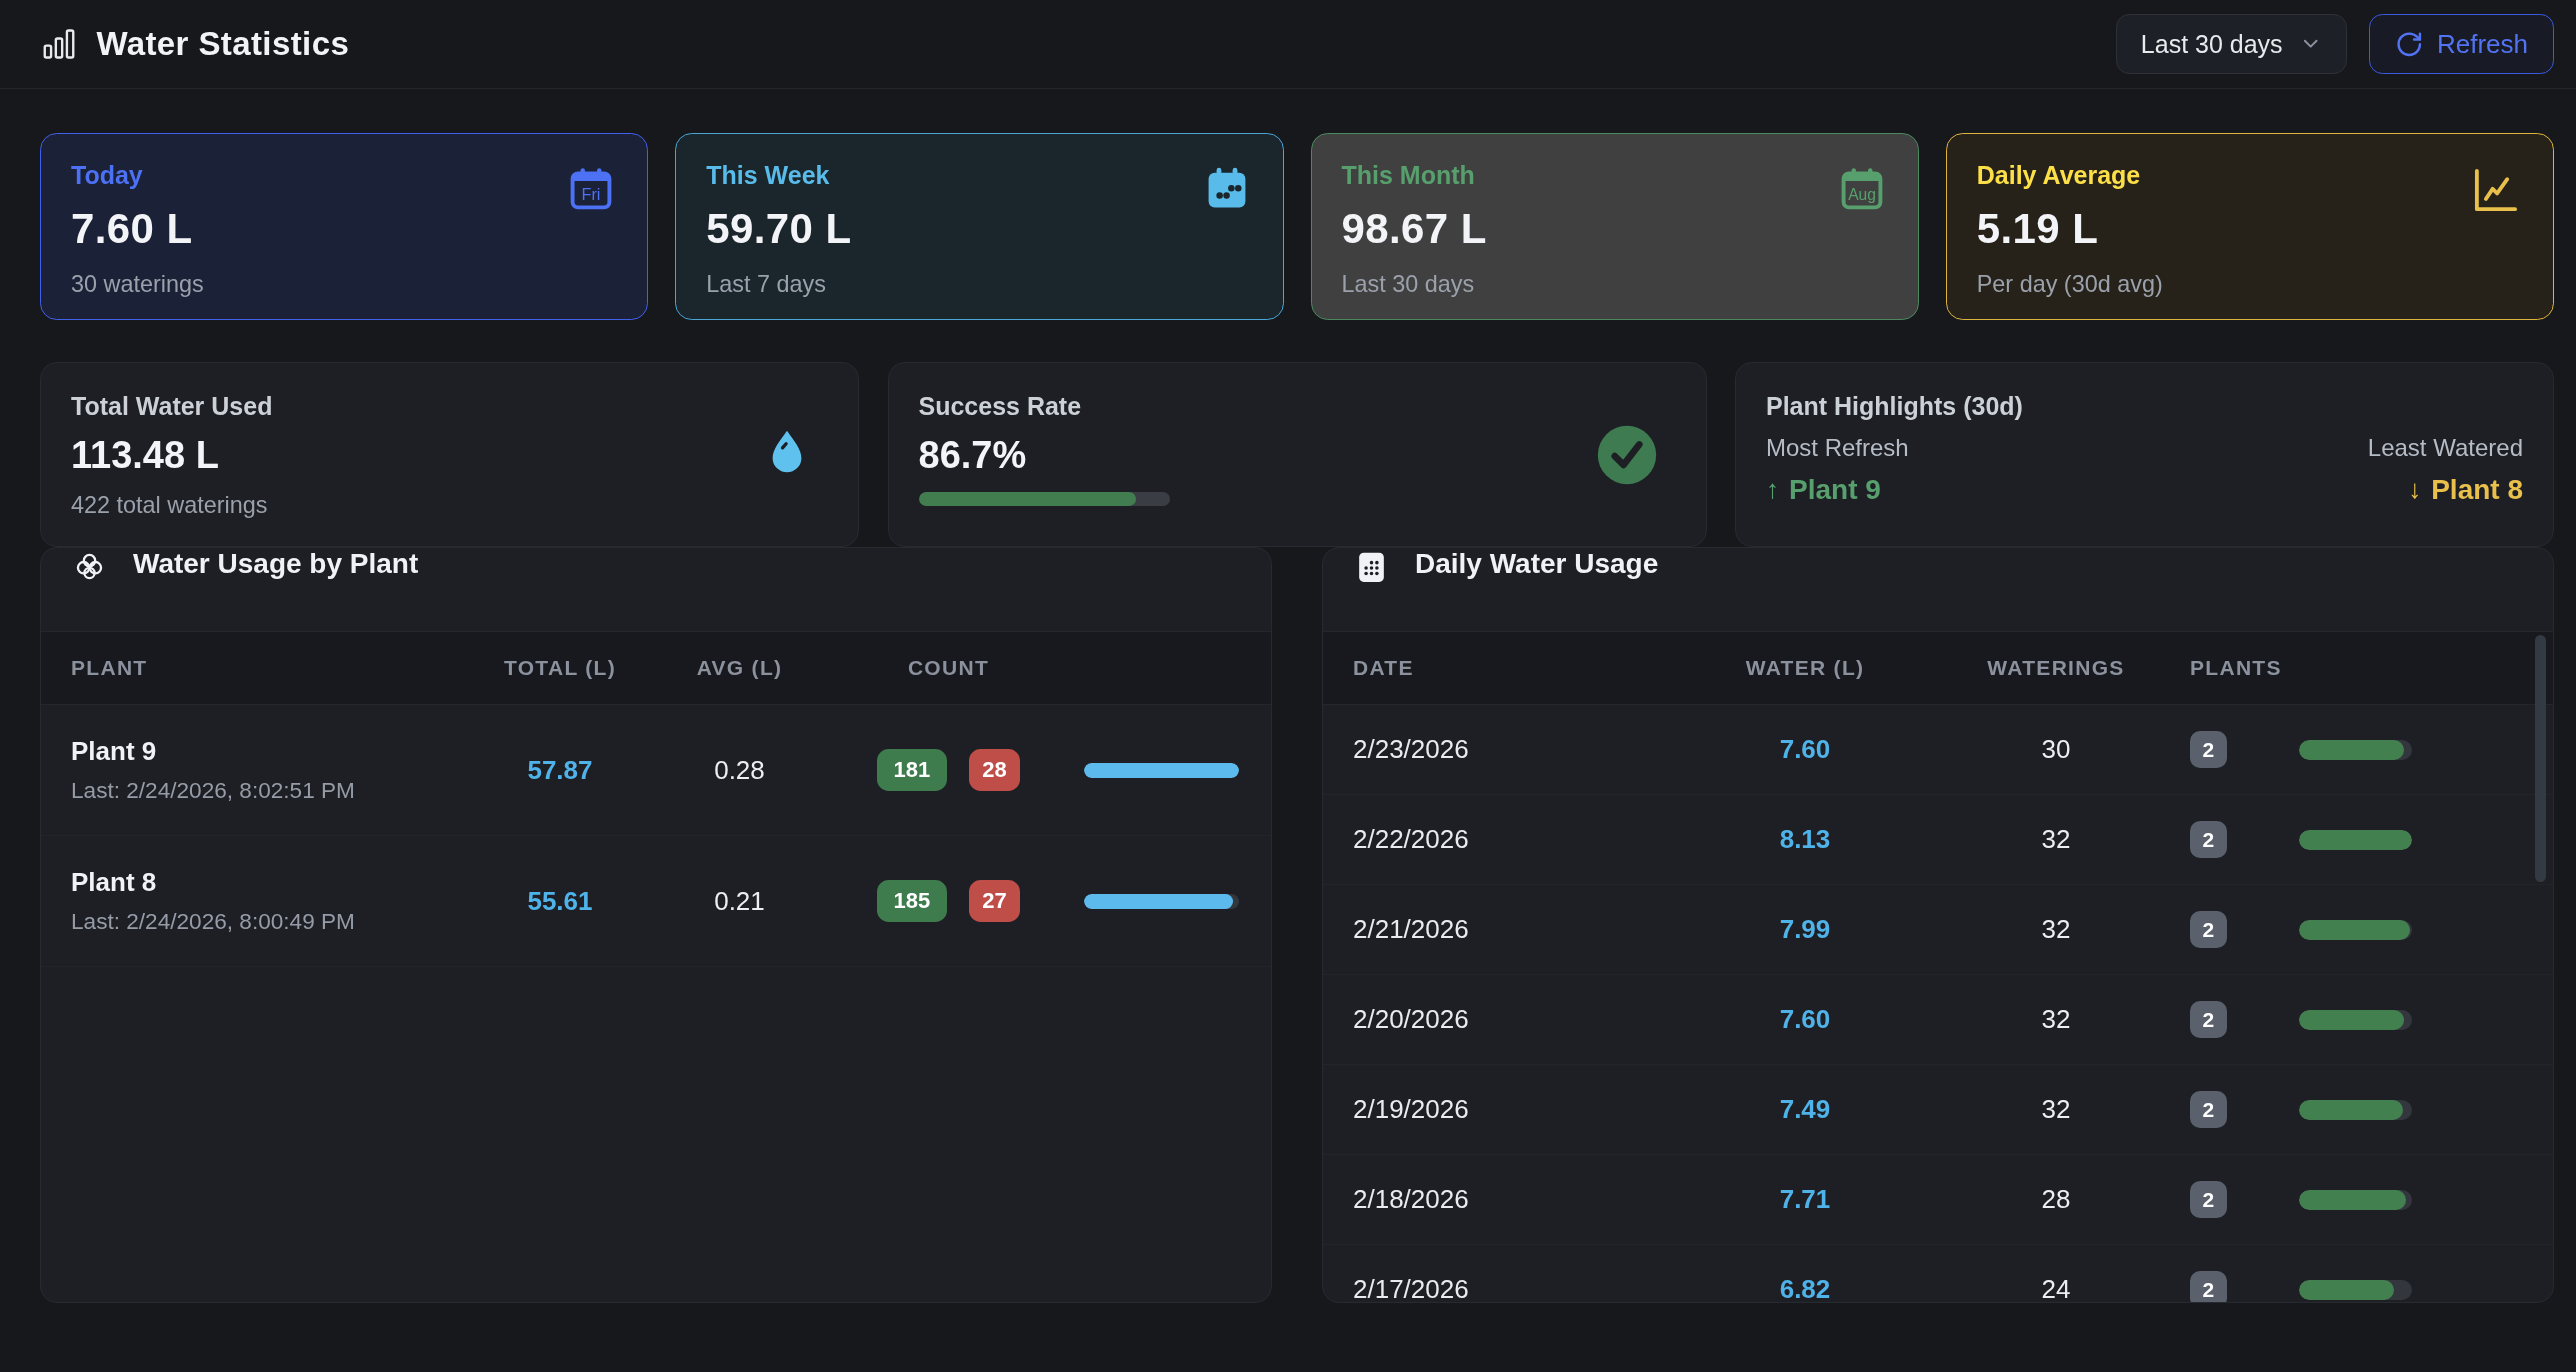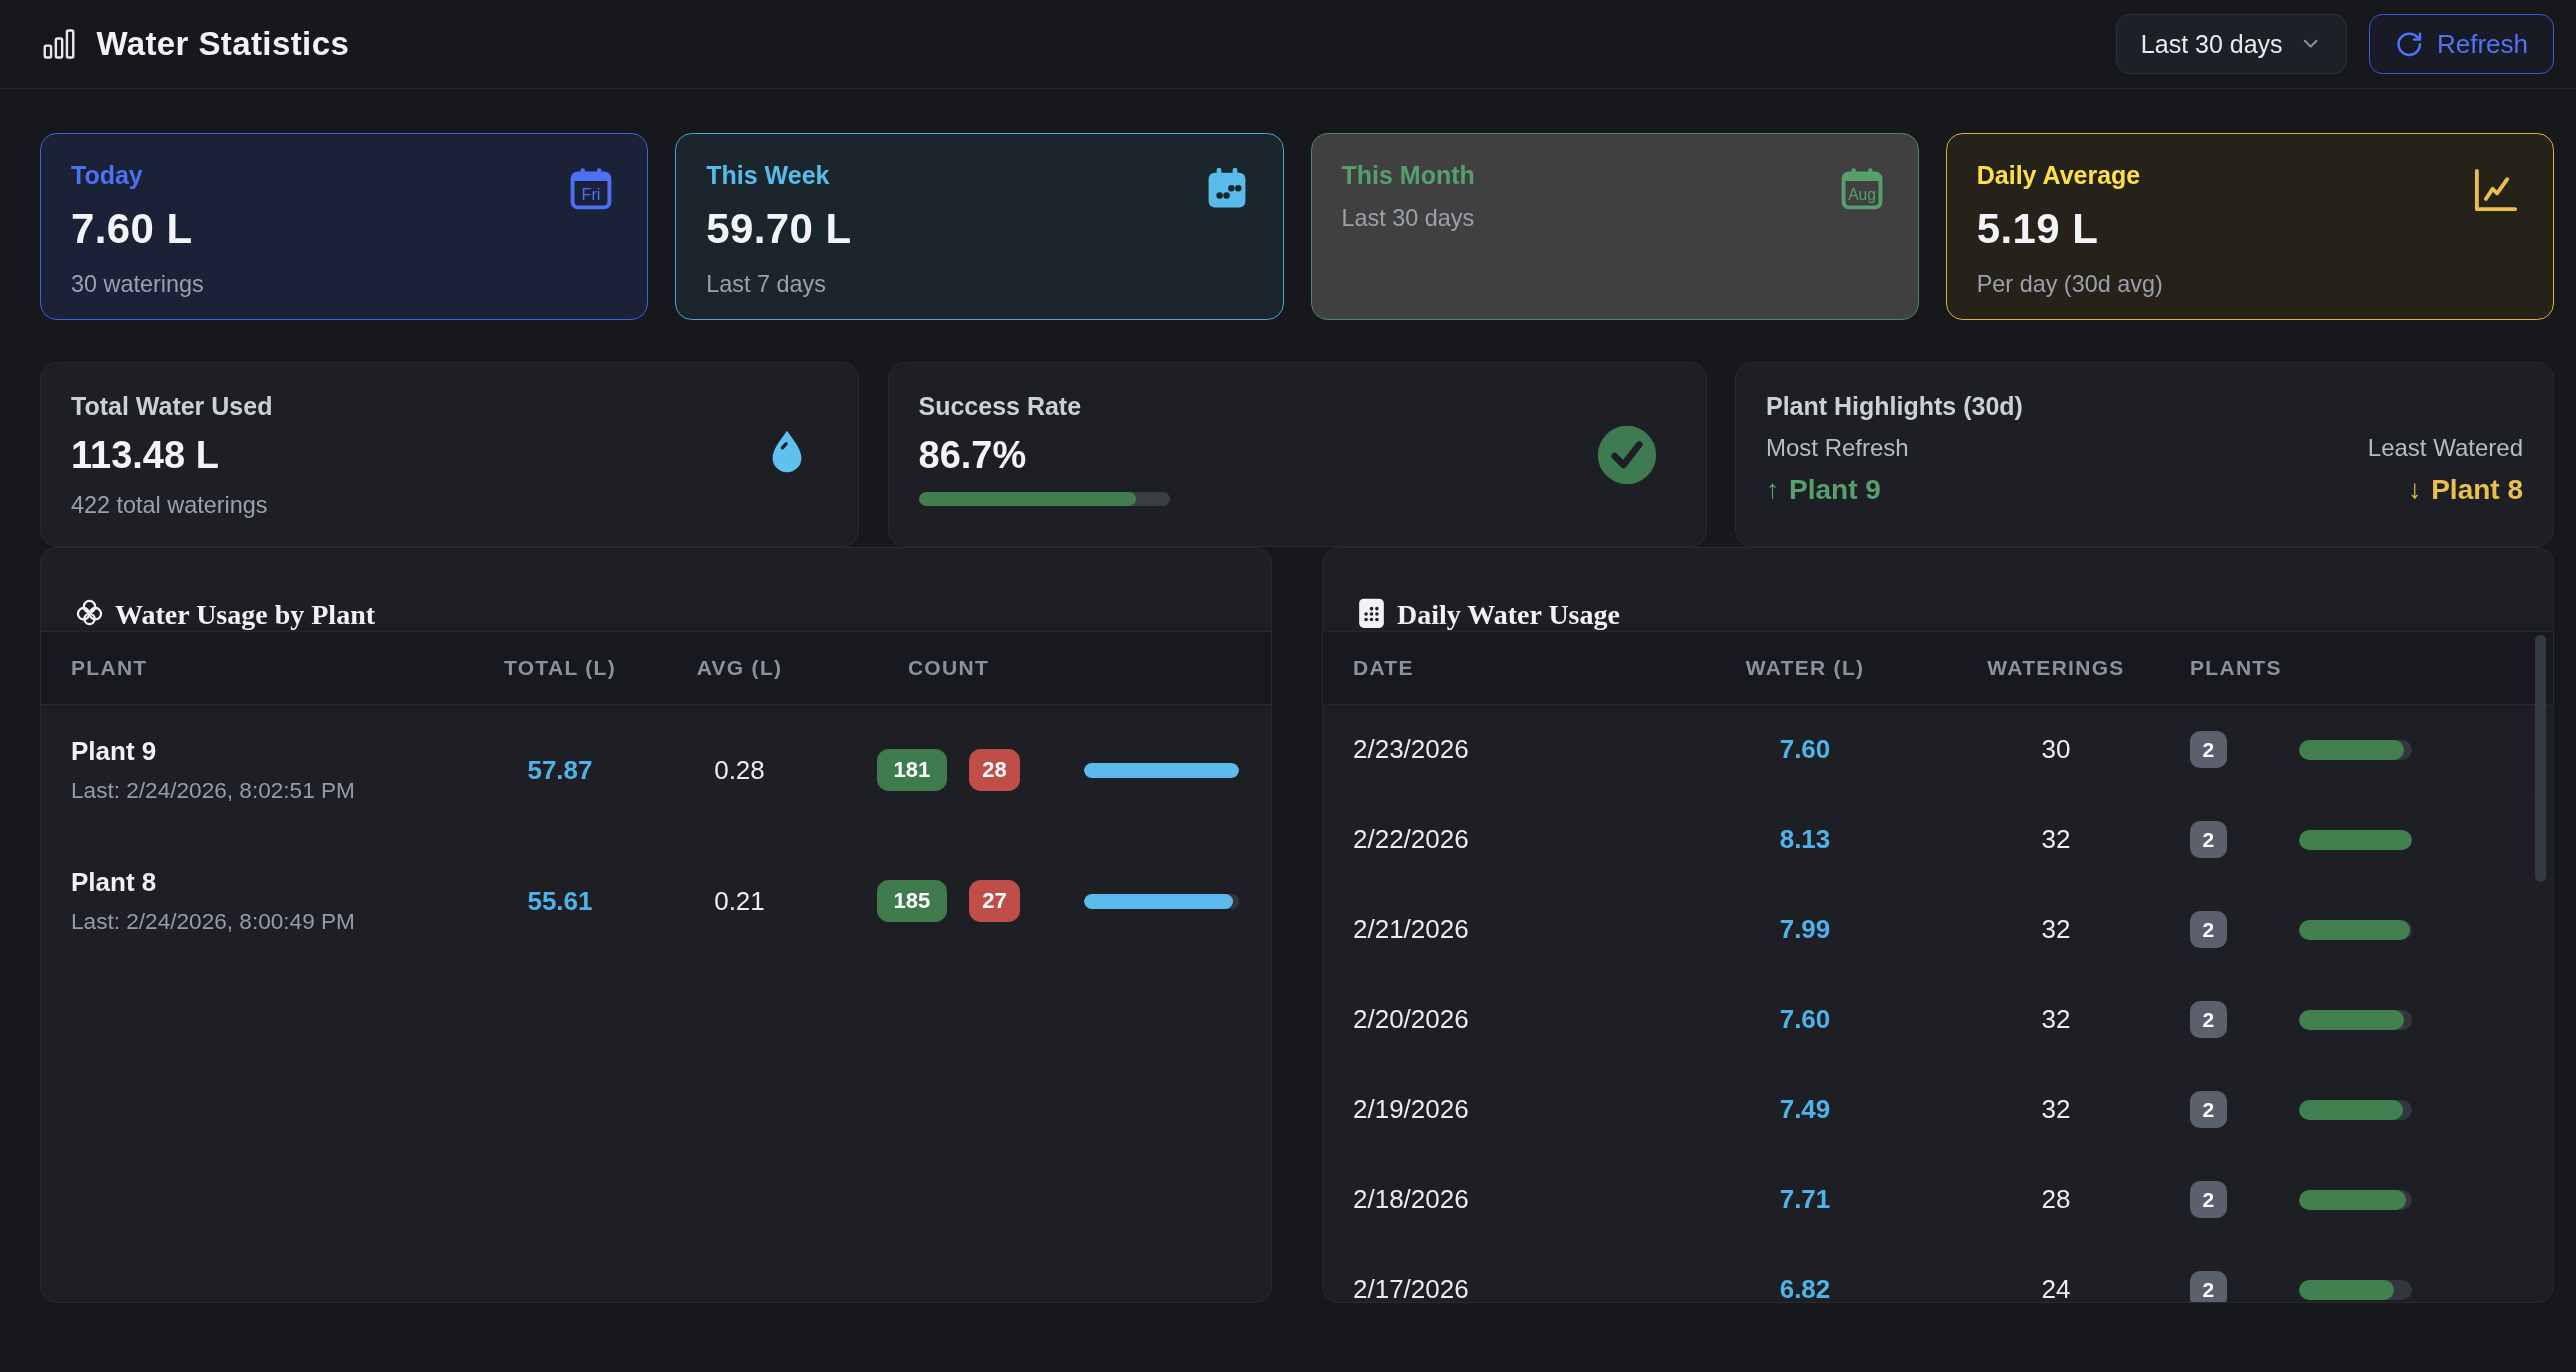--- a/index.html
+++ b/index.html
@@ -68,21 +68,21 @@
   .hl-plant { font-size: 28px; font-weight: 700; display: flex; align-items: center; gap: 10px; }
   .hl-col.right .hl-plant { justify-content: flex-end; }
   .hl-plant.most { color: #57a06d; }
   .hl-plant.least { color: #e8c04b; }
   .hl-arrow { font-weight: 400; font-size: 26px; }
   
   .table-card {
     position: relative; height: 756px; border-radius: 16.7px; overflow: hidden;
     background: #1d1f25; border: 1.7px solid #272a31;
   }
-  .t-title-row { height: 84px; display: flex; align-items: flex-end; gap: 7px; padding: 0 30px; border-bottom: 1.7px solid #25272d; font-family: Liberation Serif, serif; }
+  .t-title-row { height: 84px; display: flex; align-items: flex-start; gap: 25px; padding: 0 30px; border-bottom: 1.7px solid #25272d; }
   .t-title { font-size: 28px; font-weight: 700; color: #f0f2f5; }
   .t-cols {
     height: 73px; background: #17191e; border-bottom: 1.7px solid #25272d;
     display: grid; align-items: center; padding: 0 30px;
     font-size: 21px; font-weight: 700; letter-spacing: 1.3px; color: #8b919d;
   }
   .grid-plant { grid-template-columns: 1fr 192px 167px 251px 167px; }
   .grid-daily { grid-template-columns: 335px 234px 268px 109px 1fr; }
   .t-cols .c { text-align: center; }
   .t-cols .l { text-align: left; }
@@ -176,20 +176,21 @@
           <circle cx="8.6" cy="15" r="1.5" fill="#1b252c"></circle>
           <circle cx="11.8" cy="15" r="1.5" fill="#1b252c"></circle>
           <circle cx="14" cy="11.6" r="1.5" fill="#1b252c"></circle>
           <circle cx="17.2" cy="11.6" r="1.5" fill="#1b252c"></circle>
         </svg>
       </span>
     </div>
 
     <div class="stat-card sc-month">
       <div class="s-title">This Month</div>
+      <div class="s-value">98.67 L</div>
       <div class="s-sub">Last 30 days</div>
       <span class="stat-icon">
         <svg width="52" height="52" viewBox="0 0 24 24">
           <rect x="3.5" y="4.8" width="17" height="15.7" rx="2.5" fill="none" stroke="#57a06d" stroke-width="1.8"></rect>
           <path d="M3.5 7.3c0-1.4 1.1-2.5 2.5-2.5h12c1.4 0 2.5 1.1 2.5 2.5v1H3.5z" fill="#57a06d"></path>
           <rect x="7.2" y="2.4" width="2" height="3.4" rx="1" fill="#57a06d"></rect>
           <rect x="14.8" y="2.4" width="2" height="3.4" rx="1" fill="#57a06d"></rect>
           <text x="12" y="17" font-size="7.2" fill="#57a06d" text-anchor="middle">Aug</text>
         </svg>
       </span>

